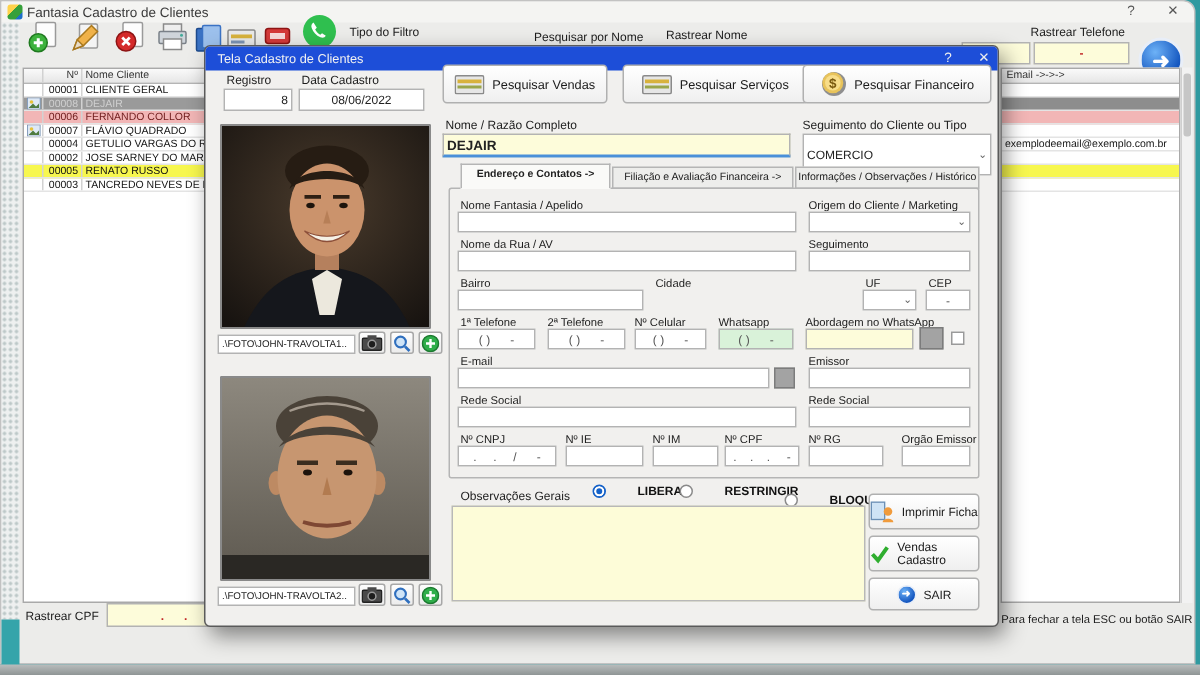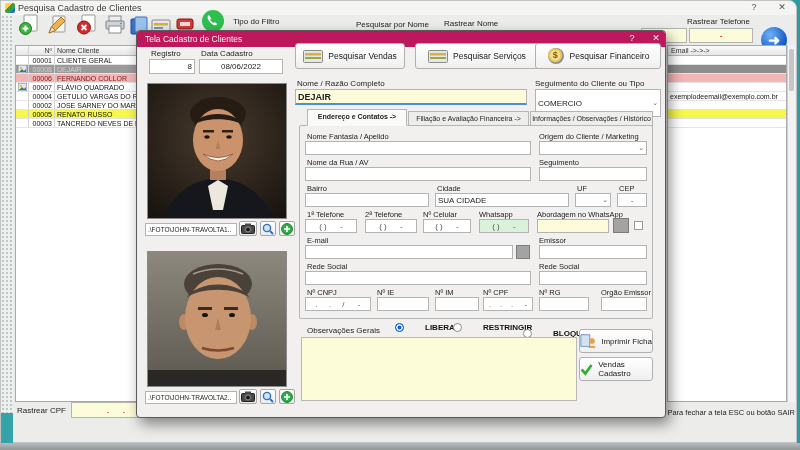--- a/index.html
+++ b/index.html
@@ -29,21 +29,21 @@
   .c-ico{width:13px;border-right:1px solid #d2d2d2;display:flex;align-items:center;justify-content:center}
   .c-num{width:26px;border-right:1px solid #d2d2d2;text-align:right;padding-right:2px;line-height:9px}
   .c-nome{flex:1;padding-left:2px;line-height:9px;white-space:nowrap;overflow:hidden}
   .r-sel{background:#9a9a9a;color:#cfcfcf}
   .r-pink{background:#f2b6b6;color:#6f1d1d}
   .r-yel{background:#f7f74e;color:#111}
   .scroll{position:absolute;left:786px;top:44px;width:8px;height:357px;background:#f2f2f2;border-left:1px solid #cfcfcf}
   .thumb{position:absolute;left:1px;top:4px;width:5px;height:42px;background:#c6c6c6;border-radius:2px;cursor:pointer}
   
   .modal{position:absolute;left:136px;top:30px;width:530px;height:388px;background:#f1f0ee;border:1px solid #5a5a5a;border-radius:4px;box-shadow:4px 6px 14px rgba(0,0,0,.45)}
-  .mtitle{position:absolute;left:0;top:0;width:100%;height:16px;background:#be185d;border-radius:3px 3px 0 0;color:#f2f2f2}
+  .mtitle{position:absolute;left:0;top:0;width:100%;height:16px;background:#1d4ed8;border-radius:3px 3px 0 0;color:#f2f2f2}
   .mtitle .t{position:absolute;left:8px;top:3px;font-size:8.5px}
   .mbtn{position:absolute;top:2px;width:16px;height:12px;text-align:center;font-size:9px;color:#eee;cursor:pointer}
   .btn{position:absolute;display:flex;align-items:center;justify-content:center;gap:5px;background:linear-gradient(#ffffff,#efefef);border:1px solid #b0b0b0;border-radius:3px;font-size:8.5px;color:#1a1a1a;cursor:pointer}
   .sbtn{position:absolute;display:flex;align-items:center;justify-content:center;background:linear-gradient(#fdfdfd,#ececec);border:1px solid #a8a8a8;border-radius:2px;cursor:pointer}
   .sel{position:absolute;border:1px solid #b3b3b3;background:#fff;font-size:8px;color:#222;padding:0 2px;display:flex;align-items:center;cursor:pointer}
   .sel .tx{flex:1;overflow:hidden;white-space:nowrap}
   .sel .ch{font-size:7px;color:#666}
   .tab{position:absolute;font-size:7px;color:#222;background:#ededeb;border:1px solid #b5b5b5;text-align:center;cursor:pointer;white-space:nowrap;overflow:hidden;padding-top:3px}
   .tab.on{background:#fafaf8;border-bottom:1px solid #fafaf8;z-index:2;font-weight:bold}
   .panel{position:absolute;border:1px solid #b5b5b5;background:#f1f0ee;border-radius:2px}
@@ -58,21 +58,21 @@
 </style>
 </head>
 <body>
 
 <div class="screen">
 
   <div class="win">
 
     <div class="titlebar">
       <span class="appico"></span>
-      <span class="title">Pesquisa Cadastro de Clientes</span>
+      <span class="title">Fantasia Cadastro de Clientes</span>
       <span class="wbtn" style="left:744px">?</span>
       <span class="wbtn" style="left:772px">✕</span>
     </div>
 
     <span class="toolico" style="left:16px;top:12px">
       <svg width="22" height="22" viewBox="0 0 22 22">
           <rect x="6" y="1" width="13" height="16" rx="1" fill="#fdfdfd" stroke="#9a9a9a"></rect>
           <circle cx="7.5" cy="14.5" r="6" fill="#3db23d" stroke="#1f7a1f"></circle>
           <path d="M7.5 11.5v6M4.5 14.5h6" stroke="#fff" stroke-width="2"></path>
         </svg>
@@ -383,21 +383,20 @@
       </span>
 
     <span class="lbl small" style="left:170px;top:127px">Nome da Rua / AV</span>
     <input class="inp" style="left: 168px; top: 136px; width: 226px; height: 14px;">
     <span class="lbl small" style="left:402px;top:127px">Seguimento</span>
     <input class="inp" style="left: 402px; top: 136px; width: 108px; height: 14px;">
 
     <span class="lbl small" style="left:170px;top:153px">Bairro</span>
     <input class="inp" style="left: 168px; top: 162px; width: 124px; height: 14px;">
     <span class="lbl small" style="left:300px;top:153px">Cidade</span>
-    <input class="inp" style="left: 298px; top: 162px; width: 134px; height: 14px;" value="SUA CIDADE">
     <span class="lbl small" style="left:440px;top:153px">UF</span>
     <span class="sel" style="left:438px;top:162px;width:36px;height:14px">
         <span class="tx"></span>
         <span class="ch">⌄</span>
       </span>
     <span class="lbl small" style="left:482px;top:153px">CEP</span>
     <input class="inp ctr gray-mask" style="left: 480px; top: 162px; width: 30px; height: 14px;" value="-">
 
     <span class="lbl small" style="left:170px;top:179px">1ª Telefone</span>
     <input class="inp ctr gray-mask" style="left: 168px; top: 188px; width: 52px; height: 14px;" value="( )      -">
@@ -458,16 +457,20 @@
           <path d="M9.5 17c0-3.5 8-3.5 8 0 Z" fill="#f09b3c"></path>
         </svg>
       <span>Imprimir Ficha</span>
     </span>
     <span class="btn" style="left:442px;top:326px;width:74px;height:24px;font-size:8px">
       <svg width="15" height="13" viewBox="0 0 16 14">
           <path d="M2 7 l4.5 5 L14 1.5" stroke="#2fae2f" stroke-width="3.2" fill="none"></path>
         </svg>
       <span>Vendas Cadastro</span>
     </span>
+    <span class="btn" style="left:442px;top:354px;width:74px;height:22px;font-size:8px">
+      <span class="bluecirc" style="position:static;width:13px;height:13px;font-size:7px;border-width:1px">➜</span>
+      <span>SAIR</span>
+    </span>
   </div>
 
   <div class="botstrip"></div>
 </div>
 
 </body></html>

